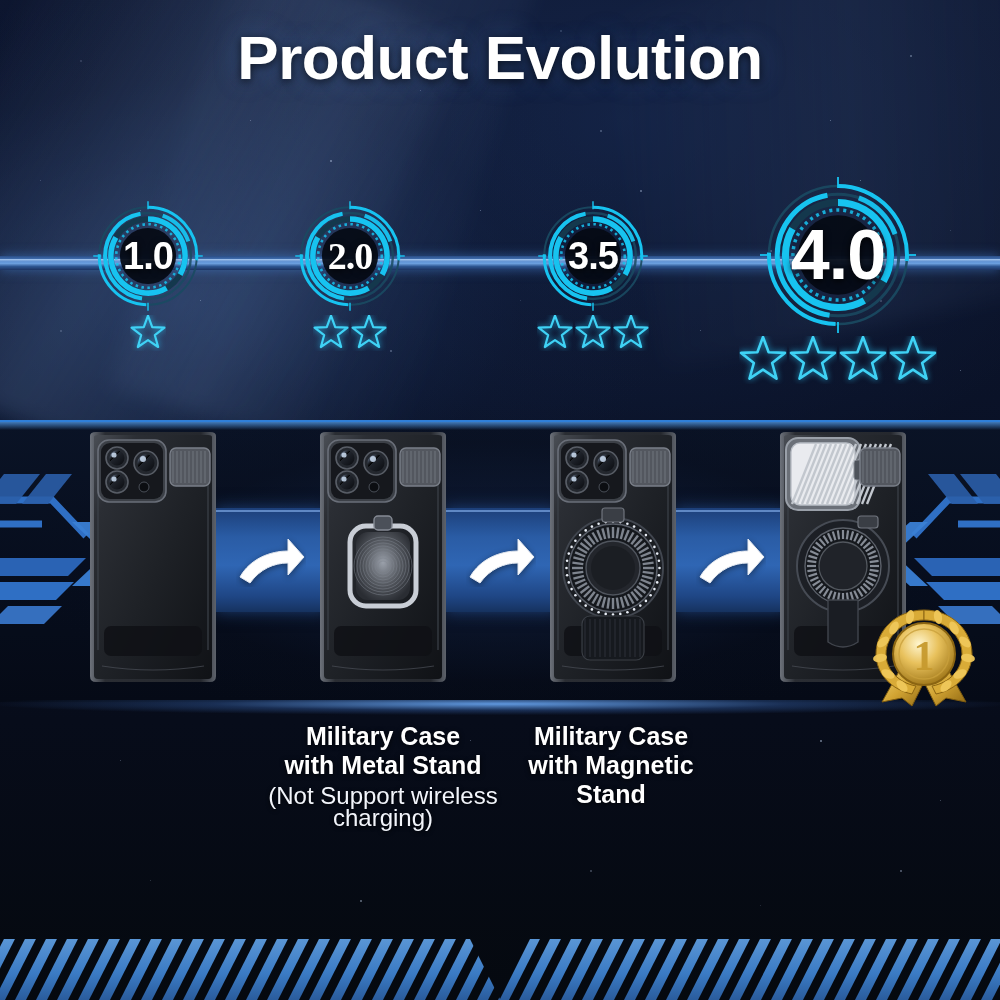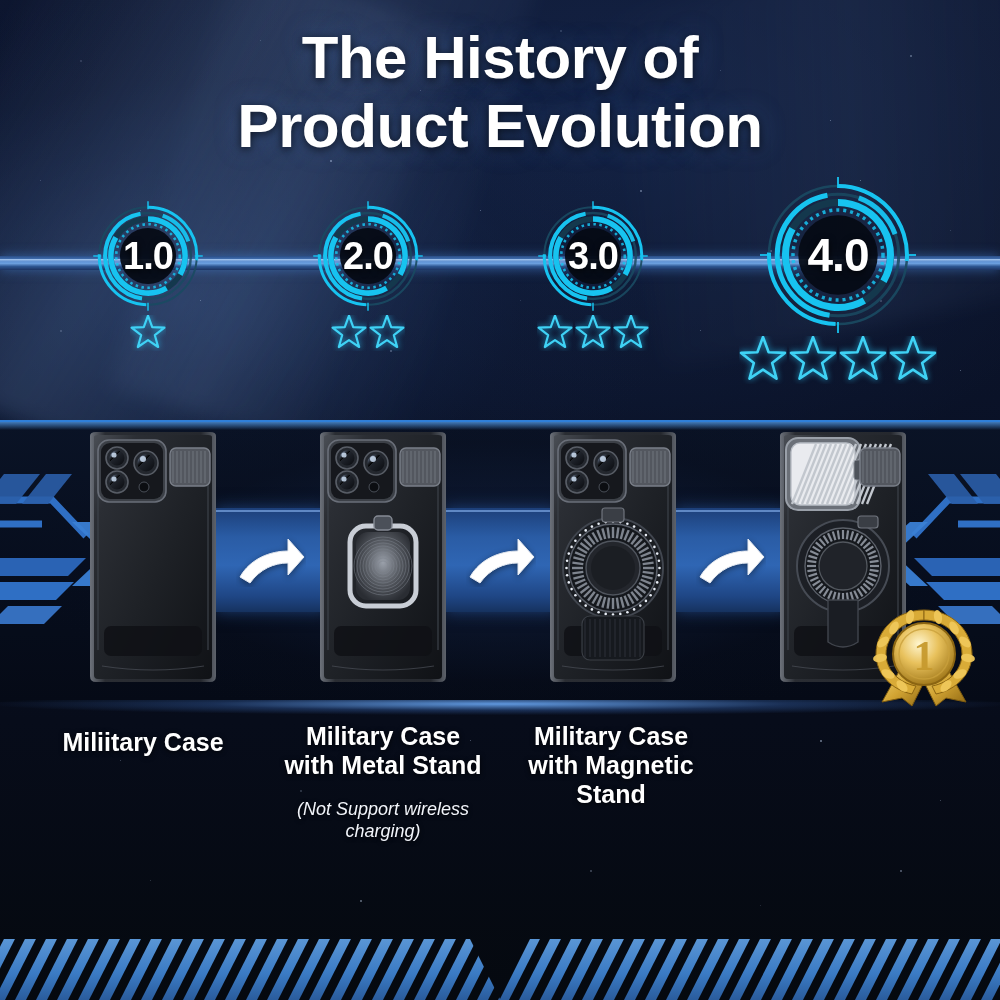--- a/index.html
+++ b/index.html
@@ -95,21 +95,21 @@
     background: rgba(150,195,255,.55);
   }
   .arrow { position:absolute; top:86px; height:104px; display:flex; align-items:center; justify-content:center; }
 
   .phone { position:absolute; }
 
   
   .captions { position:absolute; left:0; top:712px; width:1000px; height:210px; z-index:6; }
   .cap { position:absolute; text-align:center; color:#fff; }
   .cap .ttl { font-weight:700; font-size:25px; line-height:29px; text-shadow:0 1px 5px rgba(0,0,0,.8); }
-  .cap .sub { font-weight:400; font-size:18px; line-height:22px; margin-top:18px; color:#f2f5fb; text-shadow:0 1px 4px rgba(0,0,0,.8);font-style:italic; }
+  .cap .sub { font-weight:400; font-size:24px; line-height:22px; margin-top:5px; color:#f2f5fb; text-shadow:0 1px 4px rgba(0,0,0,.8); }
 
   
   .bottom-deco { position:absolute; left:0; top:925px; width:1000px; height:75px; z-index:7; overflow:hidden; }
   .medal { position:absolute; z-index:8; }
 </style>
 </head>
 <body>
 
 <div id="stage">
 
@@ -150,21 +150,20 @@
       <span class="st" style="left:770px;top:250px;width:2.2px;height:2.2px;opacity:0.45"></span>
       <span class="st" style="left:950px;top:230px;width:1px;height:1px;opacity:0.30"></span>
       <span class="st" style="left:250px;top:120px;width:1px;height:1px;opacity:0.54"></span>
       <span class="st" style="left:600px;top:130px;width:1.5px;height:1.5px;opacity:0.39"></span>
       <span class="st" style="left:860px;top:180px;width:1px;height:1px;opacity:0.64"></span>
       <span class="st" style="left:30px;top:420px;width:2.2px;height:2.2px;opacity:0.48"></span>
       <span class="st" style="left:970px;top:430px;width:1.5px;height:1.5px;opacity:0.33"></span>
     </div>
 
   <div class="title-wrap">
-    <div class="title-line l1">The History of</div>
     <div class="title-line l2">Product Evolution</div>
   </div>
 
   <div class="timeline">
     <div class="track"></div>
     <div id="nodes">
         <div class="node" style="left: 95px; top: 33px; width: 106px;">
           <div class="ring-badge" style="width:106px;height:106px;">
          <svg width="106" height="106" viewBox="0 0 106 106">
               <circle cx="53" cy="53" r="48.760000000000005" fill="none" stroke="#1a4a62" stroke-width="2" opacity=".9"></circle>
@@ -188,21 +187,21 @@
          <div class="ver-num" style="font-size:38px;">1.0</div>
        </div>
        <div class="stars-row" style="width:42px; margin-left:32px;">
          <span>
               <svg width="36" height="36" viewBox="0 0 36 36">
     <polygon points="18.00,0.72 22.23,12.18 34.43,12.66 24.85,20.22 28.16,31.98 18.00,25.20 7.84,31.98 11.15,20.22 1.57,12.66 13.77,12.18" fill="none" stroke="#3fd2f5" stroke-width="2.2" stroke-linejoin="round" style="filter:drop-shadow(0 0 3px rgba(40,190,240,.8))"></polygon>
               </svg>
             </span>
        </div>
         </div>
-        <div class="node" style="left: 315px; top: 33px; width: 106px;">
+        <div class="node" style="left: 297px; top: 33px; width: 106px; font-family: Liberation Serif, serif;">
           <div class="ring-badge" style="width:106px;height:106px;">
          <svg width="106" height="106" viewBox="0 0 106 106">
               <circle cx="53" cy="53" r="48.760000000000005" fill="none" stroke="#1a4a62" stroke-width="2" opacity=".9"></circle>
               <path d="M53.00 4.24 A48.760000000000005 48.760000000000005 0 0 1 101.57 57.25" fill="none" stroke="#17c3f0" stroke-width="3" opacity="1"></path>
               <path d="M51.30 101.73 A48.760000000000005 48.760000000000005 0 0 1 4.27 51.30" fill="none" stroke="#17c3f0" stroke-width="3" opacity="1"></path>
               <circle cx="53" cy="53" r="42.93" fill="none" stroke="#1a4a62" stroke-width="2.4" opacity=".85"></circle>
               <path d="M47.03 95.51 A42.93 42.93 0 0 1 45.55 10.72" fill="none" stroke="#17c3f0" stroke-width="4" opacity="1"></path>
               <path d="M67.68 12.66 A42.93 42.93 0 0 1 93.34 38.32" fill="none" stroke="#17c3f0" stroke-width="4" opacity="0.95"></path>
               <circle cx="53" cy="53" r="37.099999999999994" fill="none" stroke="#14384d" stroke-width="5.5"></circle>
               <path d="M53.00 15.90 A37.099999999999994 37.099999999999994 0 0 1 85.13 71.55" fill="none" stroke="#17c3f0" stroke-width="5.5" opacity="1"></path>
@@ -245,21 +244,21 @@
               <path d="M71.55 85.13 A37.099999999999994 37.099999999999994 0 0 1 20.87 34.45" fill="none" stroke="#17c3f0" stroke-width="5.5" opacity="1"></path>
               <circle cx="53" cy="53" r="31.799999999999997" fill="none" stroke="#17c3f0" stroke-width="2.6" stroke-dasharray="2.5 3.5" opacity=".85"></circle>
               <g stroke="#17c3f0" stroke-width="1.6" opacity=".9">
         <line x1="53" y1="-1.7600000000000051" x2="53" y2="6.239999999999995"></line>
         <line x1="53" y1="99.76" x2="53" y2="107.76"></line>
         <line x1="-1.7600000000000051" y1="53" x2="6.239999999999995" y2="53"></line>
         <line x1="99.76" y1="53" x2="107.76" y2="53"></line>
               </g>
               <circle cx="53" cy="53" r="28.09" fill="#050a14" opacity=".92"></circle>
             </svg>
-         <div class="ver-num" style="font-size:38px;">3.0</div>
+         <div class="ver-num" style="font-size:38px;">3.5</div>
        </div>
        <div class="stars-row" style="width:114px; margin-left:-4px;">
          <span>
               <svg width="36" height="36" viewBox="0 0 36 36">
     <polygon points="18.00,0.72 22.23,12.18 34.43,12.66 24.85,20.22 28.16,31.98 18.00,25.20 7.84,31.98 11.15,20.22 1.57,12.66 13.77,12.18" fill="none" stroke="#3fd2f5" stroke-width="2.2" stroke-linejoin="round" style="filter:drop-shadow(0 0 3px rgba(40,190,240,.8))"></polygon>
               </svg>
             </span>
             <span>
               <svg width="36" height="36" viewBox="0 0 36 36">
     <polygon points="18.00,0.72 22.23,12.18 34.43,12.66 24.85,20.22 28.16,31.98 18.00,25.20 7.84,31.98 11.15,20.22 1.57,12.66 13.77,12.18" fill="none" stroke="#3fd2f5" stroke-width="2.2" stroke-linejoin="round" style="filter:drop-shadow(0 0 3px rgba(40,190,240,.8))"></polygon>
@@ -286,21 +285,21 @@
               <path d="M101.25 120.47 A52.5 52.5 0 0 1 29.53 48.75" fill="none" stroke="#17c3f0" stroke-width="7" opacity="1"></path>
               <circle cx="75" cy="75" r="45" fill="none" stroke="#17c3f0" stroke-width="3.5" stroke-dasharray="3 4" opacity=".85"></circle>
               <g stroke="#17c3f0" stroke-width="2" opacity=".9">
         <line x1="75" y1="-3" x2="75" y2="8"></line>
         <line x1="75" y1="142" x2="75" y2="153"></line>
         <line x1="-3" y1="75" x2="8" y2="75"></line>
         <line x1="142" y1="75" x2="153" y2="75"></line>
               </g>
               <circle cx="75" cy="75" r="39.75" fill="#050a14" opacity=".92"></circle>
             </svg>
-         <div class="ver-num" style="font-size:46px;">4.0</div>
+         <div class="ver-num" style="font-size:70px;">4.0</div>
        </div>
        <div class="stars-row" style="width:200px; margin-left:-25px;">
          <span>
               <svg width="48" height="48" viewBox="0 0 48 48">
     <polygon points="24.00,0.96 29.64,16.23 45.91,16.88 33.13,26.97 37.54,42.64 24.00,33.60 10.46,42.64 14.87,26.97 2.09,16.88 18.36,16.23" fill="none" stroke="#3fd2f5" stroke-width="2.6" stroke-linejoin="round" style="filter:drop-shadow(0 0 3px rgba(40,190,240,.8))"></polygon>
               </svg>
             </span>
             <span>
               <svg width="48" height="48" viewBox="0 0 48 48">
     <polygon points="24.00,0.96 29.64,16.23 45.91,16.88 33.13,26.97 37.54,42.64 24.00,33.60 10.46,42.64 14.87,26.97 2.09,16.88 18.36,16.23" fill="none" stroke="#3fd2f5" stroke-width="2.6" stroke-linejoin="round" style="filter:drop-shadow(0 0 3px rgba(40,190,240,.8))"></polygon>
@@ -889,23 +888,20 @@
         <ellipse cx="72" cy="13" rx="7" ry="4" transform="rotate(80 72 13)"></ellipse>
       </g>
 
       <circle cx="58" cy="50" r="31" fill="url(#medg)" stroke="#8b6512" stroke-width="2"></circle>
       <circle cx="58" cy="50" r="25" fill="none" stroke="#c9a03c" stroke-width="1.5" opacity=".8"></circle>
       <text x="58" y="66" text-anchor="middle" font-family="Liberation Serif, serif" font-size="42" font-weight="700" fill="#cfa churches" style="fill:#c79a2e; opacity:.95">1</text>
     </svg>
   </div>
 
   <div class="captions" id="captions">
-      <div class="cap" style="left: 18px; top: 16px; width: 250px;">
-        <div class="ttl">Miliitary Case</div>
-      </div>
       <div class="cap" style="left: 268px; top: 10px; width: 230px;">
         <div class="ttl">Military Case<br>with Metal Stand</div>
         <div class="sub">(Not Support wireless<br>charging)</div>
       </div>
       <div class="cap" style="left: 496px; top: 10px; width: 230px;">
         <div class="ttl">Military Case<br>with Magnetic<br>Stand</div>
       </div>
       <div class="cap" style="left: 722px; top: 4px; width: 250px;">
       </div>
     </div>

